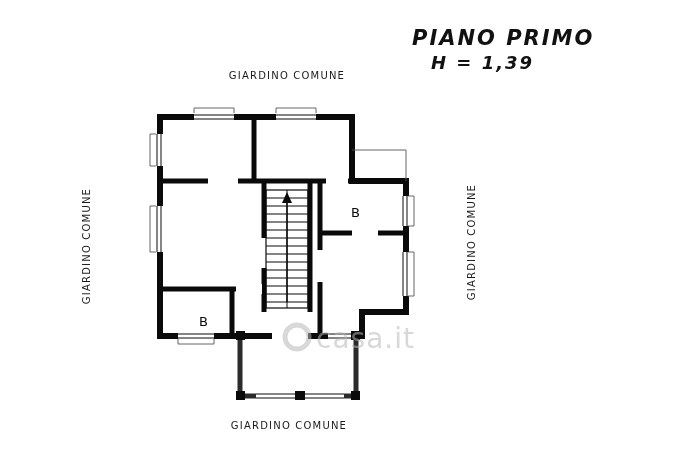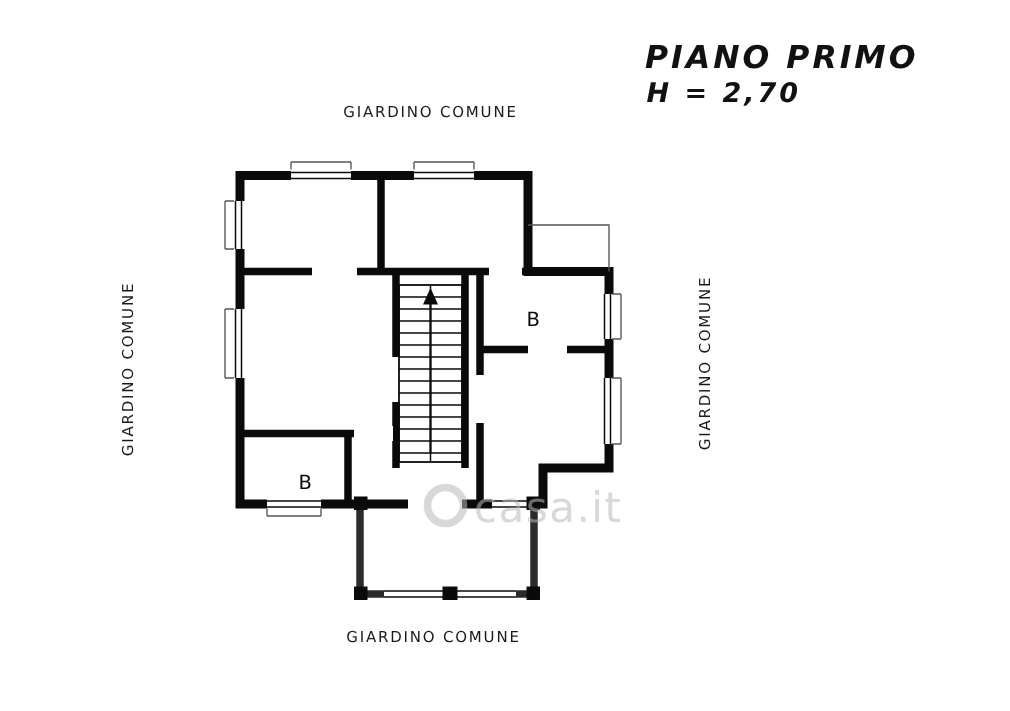--- a/index.html
+++ b/index.html
@@ -6,21 +6,21 @@
   .stage{
     position:relative;
     width:673px;height:474px;
     background:#ffffff;
     overflow:hidden;
     font-family:"DejaVu Sans", sans-serif;
     color:#111111;
   }
   .abs{position:absolute;}
   .plan-title{
-    left:430px;top:26px;
+    left:412px;top:26px;
     font-size:21px;font-weight:700;font-style:italic;
     letter-spacing:2px;white-space:nowrap;
   }
   .plan-height{
     left:431px;top:52px;
     font-size:18px;font-weight:600;font-style:italic;
     letter-spacing:2px;white-space:nowrap;
   }
   .garden-label{
     font-size:10px;letter-spacing:1.2px;white-space:nowrap;
@@ -137,20 +137,20 @@
     <text class="room-b" x="351" y="217">B</text>
     <text class="room-b" x="199" y="326">B</text>
 
     <g opacity="0.55">
       <circle cx="297" cy="337" r="12" fill="none" stroke="#b9b9b9" stroke-width="5"></circle>
       <text class="wm-text" x="316" y="348" font-size="28" fill="#b9b9b9">casa.it</text>
     </g>
   </svg>
 
   <div class="abs plan-title">PIANO PRIMO</div>
-  <div class="abs plan-height">H = 2,70</div>
+  <div class="abs plan-height">H = 1,39</div>
 
   <div class="abs garden-label garden-top">GIARDINO COMUNE</div>
   <div class="abs garden-label garden-bottom">GIARDINO COMUNE</div>
   <div class="abs garden-label garden-side garden-left">GIARDINO COMUNE</div>
   <div class="abs garden-label garden-side garden-right">GIARDINO COMUNE</div>
 
 </div>
 
 </body></html>

